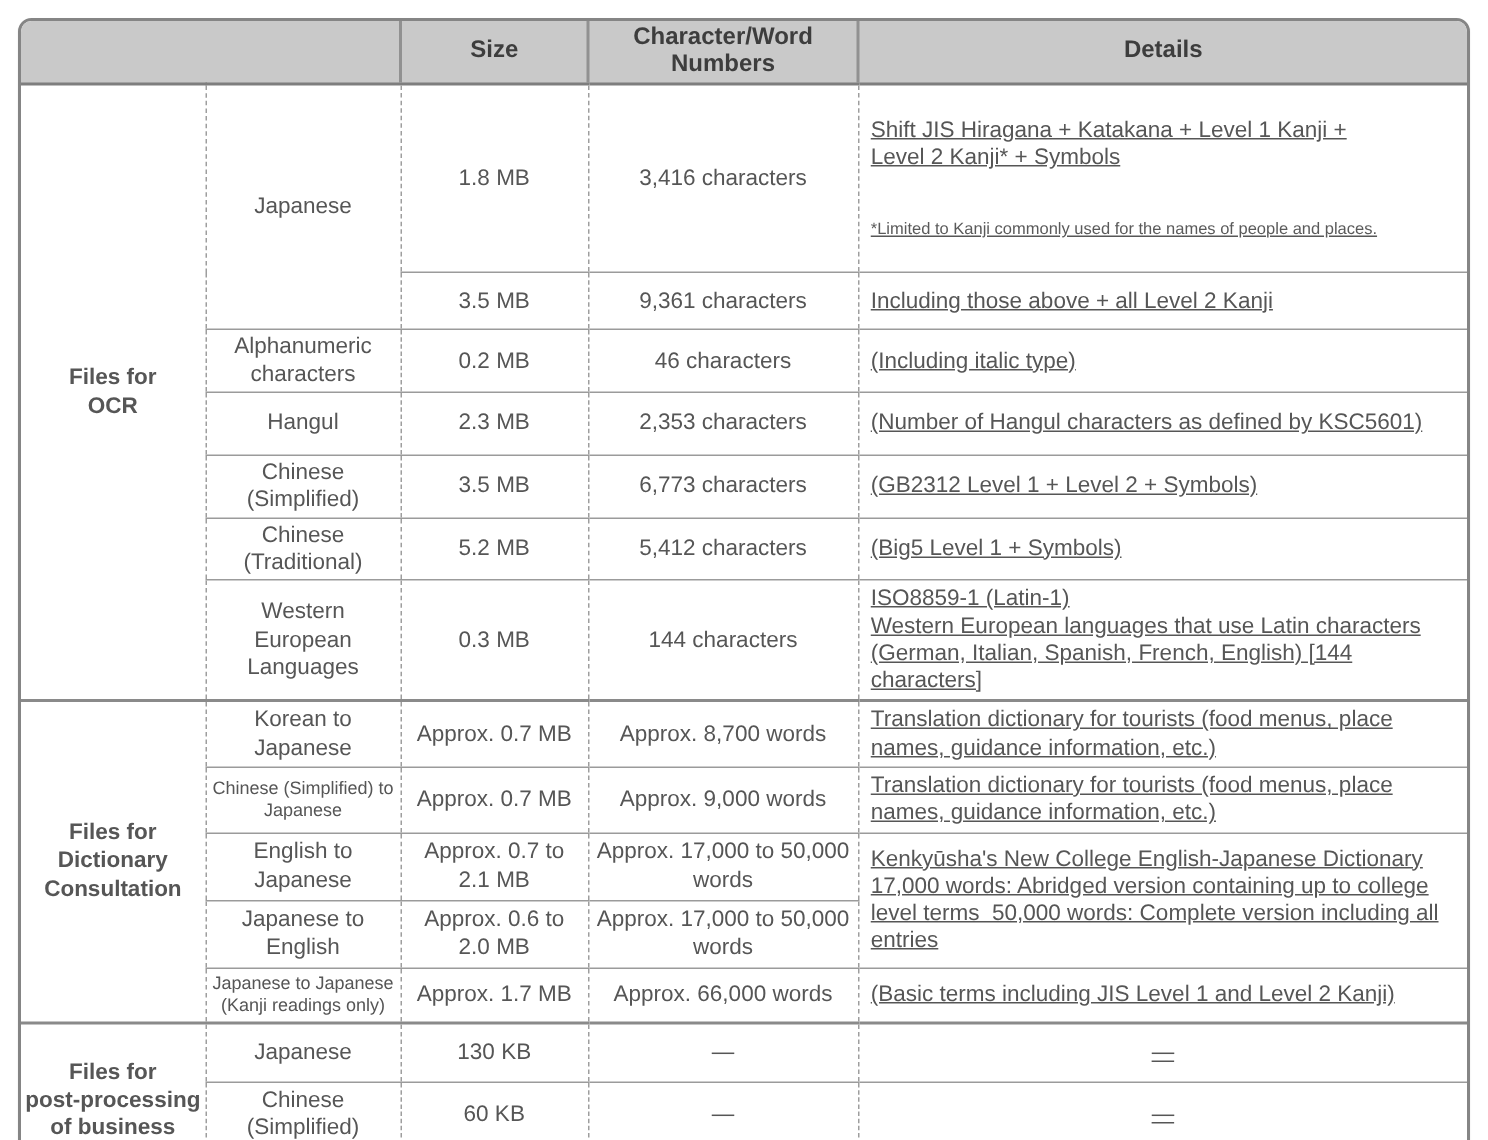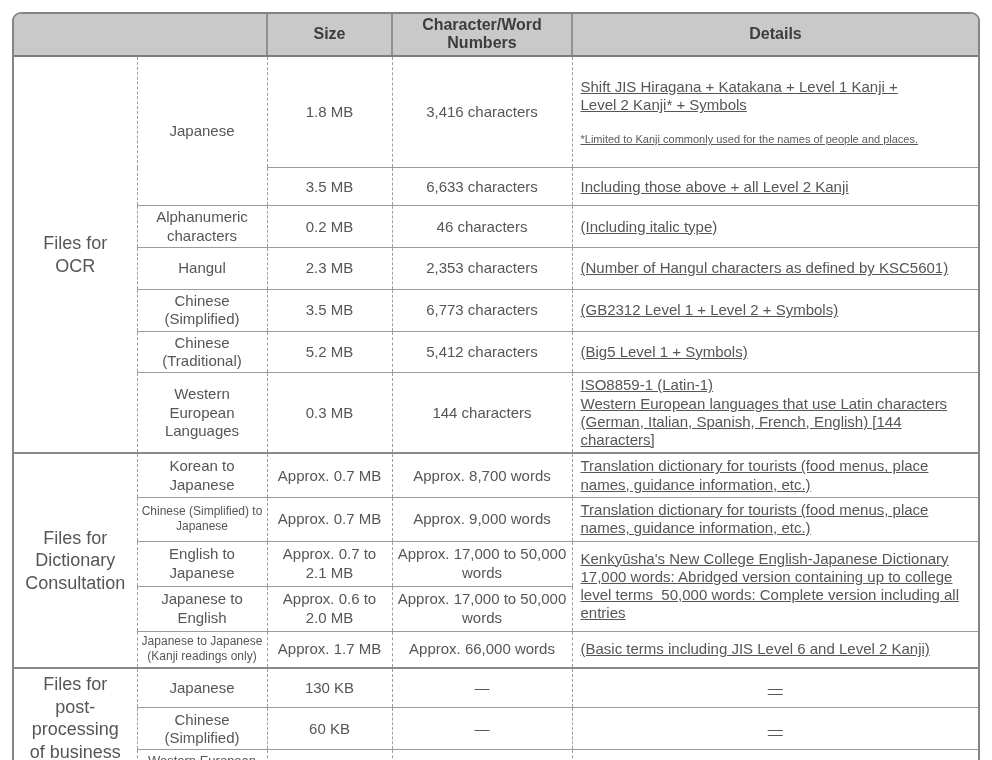--- a/index.html
+++ b/index.html
@@ -48,38 +48,40 @@
     font-size: 15px;
     text-align: center;
     vertical-align: middle;
     white-space: pre-line;
     line-height: 1.22;
     padding: 2px 4px;
     overflow: hidden;
   }
   td.group {
     border-left: none;
-    font-size: 18px;
+    font-size: 15px;
     line-height: 1.25;
     padding: 2px;
+    font-weight: bold;
   }
   tr.sec td { border-top: 2px solid #8a8a8a; }
   td.det {
     text-align: left;
     padding: 3px 8px;
     text-decoration: underline;
   }
   td.det.center { text-align: center; }
   td.cat.small { font-size: 12px; line-height: 1.3; }
   td.cat.med { font-size: 13px; line-height: 1.3; }
   .note {
     font-size: 11px;
     line-height: 1.2;
     color: #5a5a5a;
     white-space: normal;
+    margin-top: 14px;
   }
   .detmain { white-space: pre-line; }
 </style>
 </head>
 <body>
 
 <div class="page">
   <div class="table-wrap">
     <table>
       <colgroup>
@@ -107,21 +109,21 @@
           <td>1.8 MB</td>
           <td>3,416 characters</td>
           <td class="det">
             <div class="detmain">Shift JIS Hiragana + Katakana + Level 1 Kanji +
 Level 2 Kanji* + Symbols</div>
             <div class="note">*Limited to Kanji commonly used for the names of people and places.</div>
           </td>
         </tr>
         <tr style="height:38px">
           <td>3.5 MB</td>
-          <td>6,633 characters</td>
+          <td>9,361 characters</td>
           <td class="det">Including those above + all Level 2 Kanji</td>
         </tr>
         <tr style="height:40px">
           <td class="cat">Alphanumeric characters</td>
           <td>0.2 MB</td>
           <td>46 characters</td>
           <td class="det">(Including italic type)</td>
         </tr>
         <tr style="height:42px">
           <td class="cat">Hangul</td>
@@ -173,21 +175,21 @@
         <tr style="height:45px">
           <td class="cat">Japanese to English</td>
           <td>Approx. 0.6 to 2.0 MB</td>
           <td>Approx. 17,000 to 50,000 words</td>
         </tr>
         <tr style="height:24px">
           <td class="cat small">Japanese to Japanese
 (Kanji readings only)</td>
           <td>Approx. 1.7 MB</td>
           <td>Approx. 66,000 words</td>
-          <td class="det">(Basic terms including JIS Level 6 and Level 2 Kanji)</td>
+          <td class="det">(Basic terms including JIS Level 1 and Level 2 Kanji)</td>
         </tr>
 
         <tr class="sec" style="height:40px">
           <td class="group" rowspan="3">Files for
 post-processing
 of business
 cards</td>
           <td class="cat">Japanese</td>
           <td>130 KB</td>
           <td>—</td>

